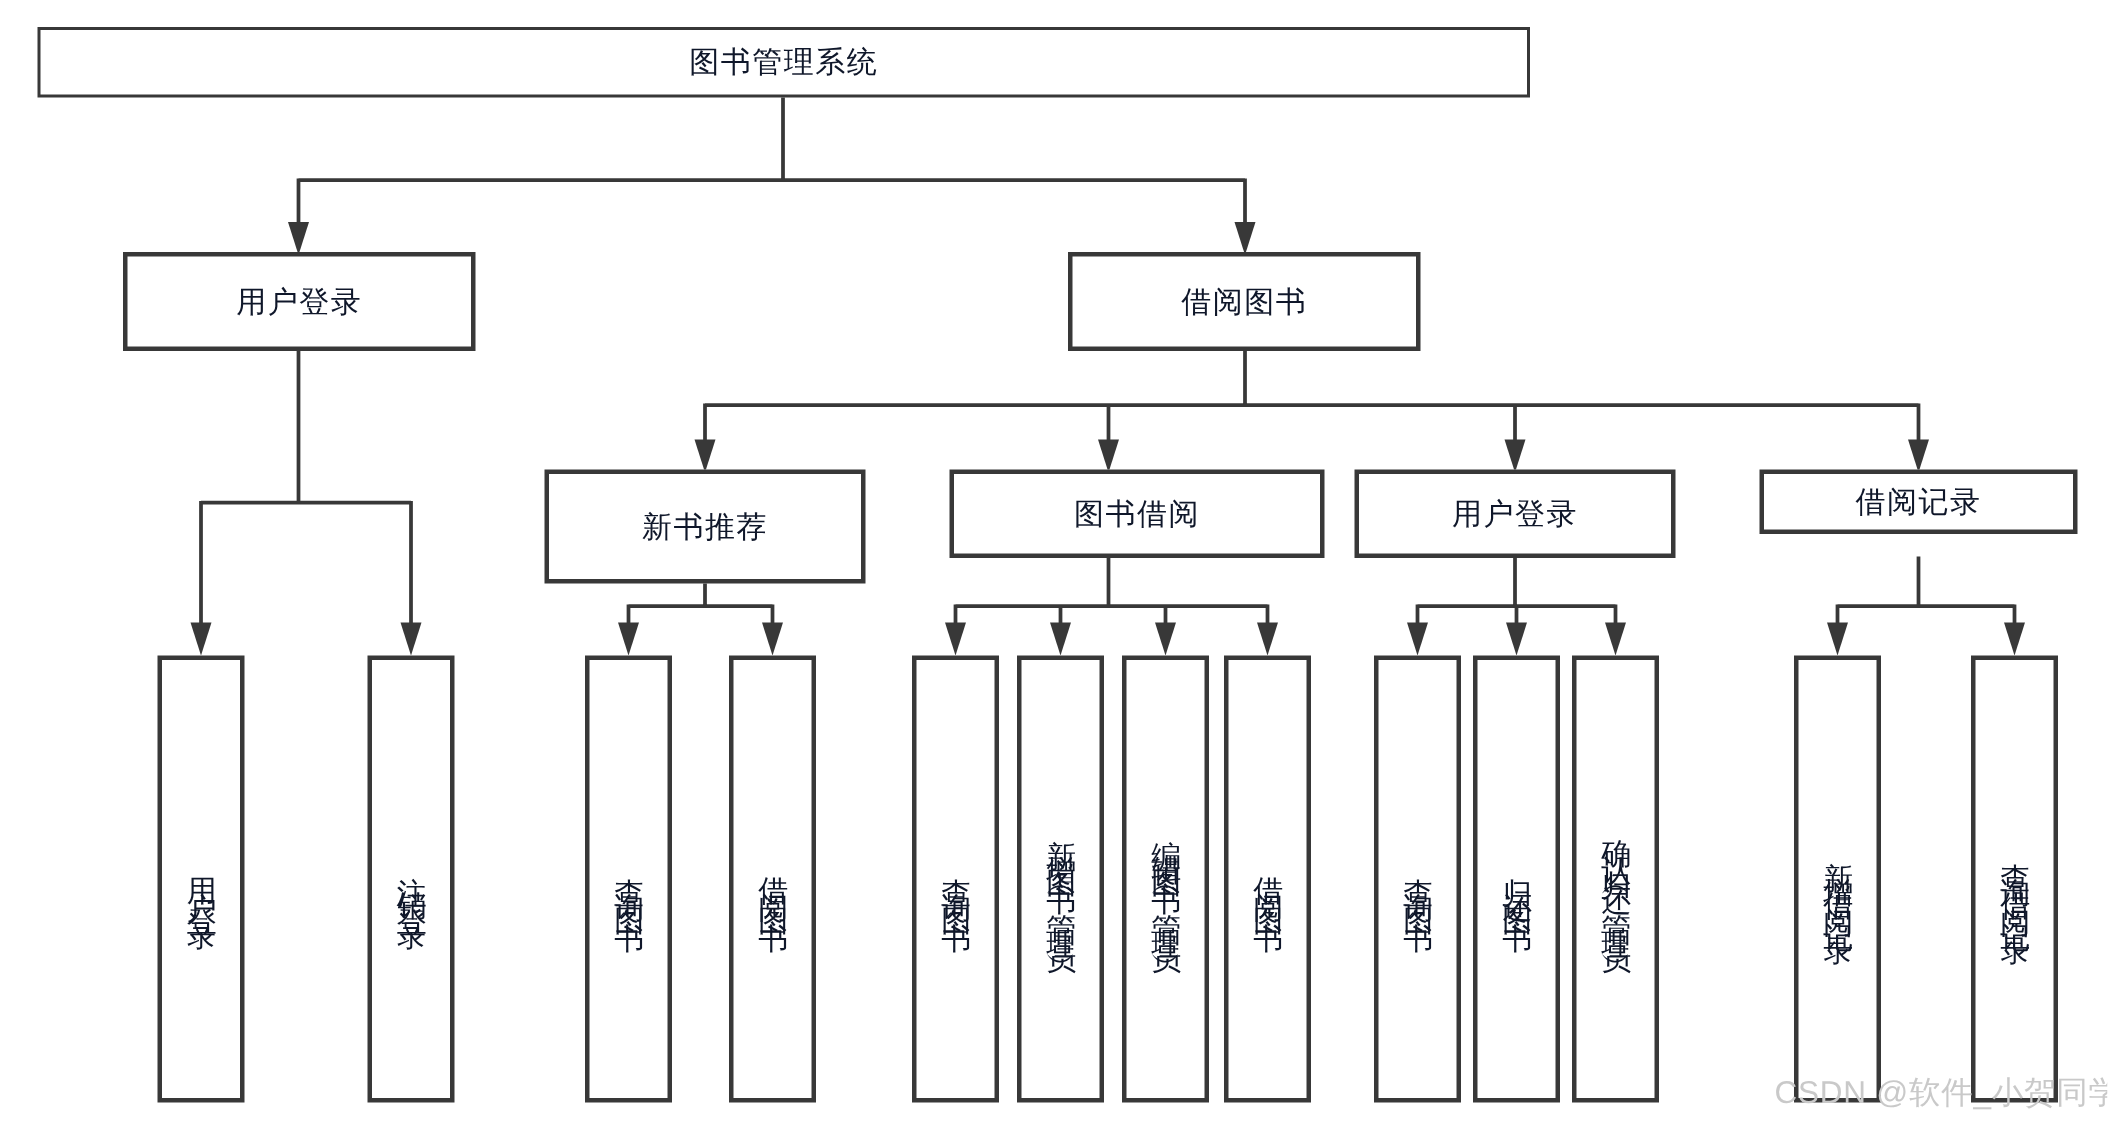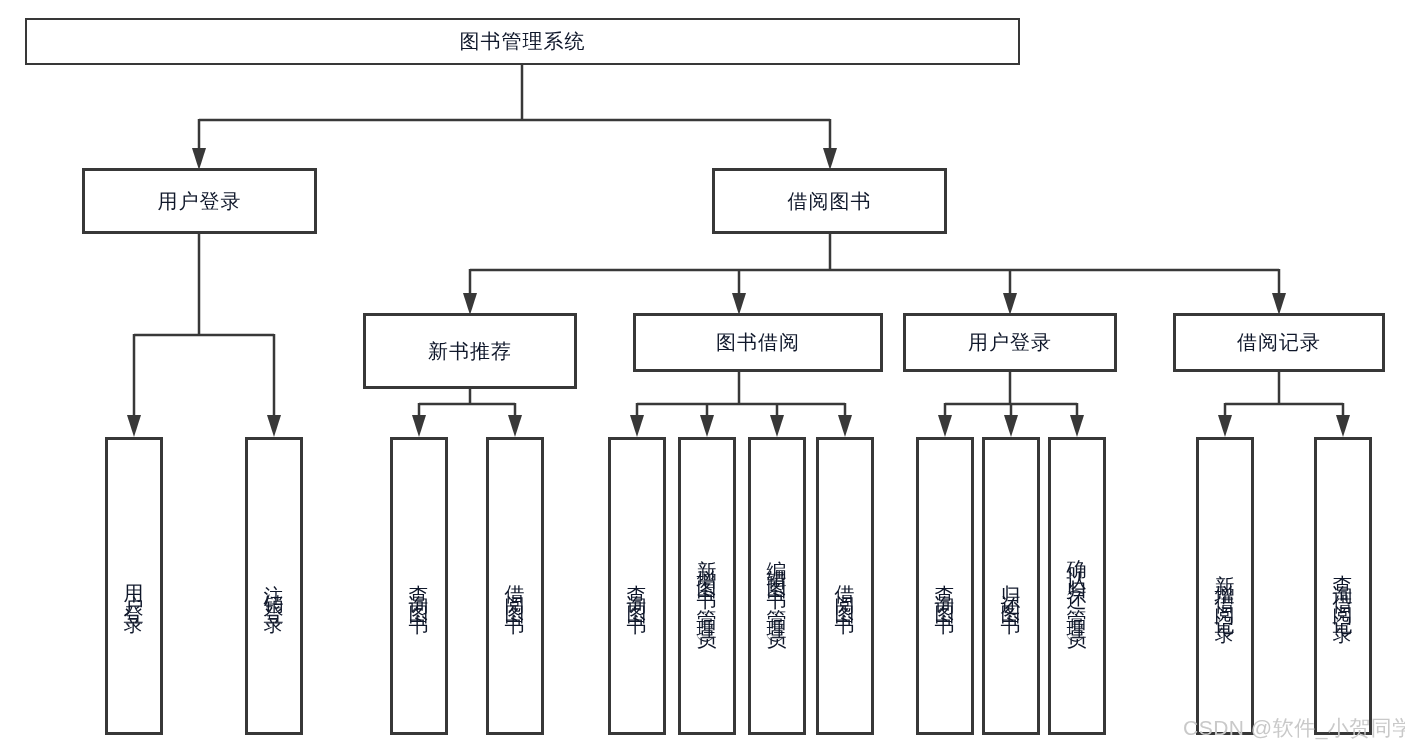--- a/index.html
+++ b/index.html
@@ -98,21 +98,21 @@
   </svg>
 
   <div class="node root" style="left:25px;top:18px;width:995px;height:47px">图书管理系统</div>
 
   <div class="node" style="left:82px;top:168px;width:235px;height:66px">用户登录</div>
   <div class="node" style="left:712px;top:168px;width:235px;height:66px">借阅图书</div>
 
   <div class="node" style="left:363px;top:313px;width:214px;height:76px">新书推荐</div>
   <div class="node" style="left:633px;top:313px;width:250px;height:59px">图书借阅</div>
   <div class="node" style="left:903px;top:313px;width:214px;height:59px">用户登录</div>
-  <div class="node" style="left:1173px;top:313px;width:212px;height:59px">借阅记录</div>
+  <div class="node" style="left:1173px;top:313px;width:212px;height:43px">借阅记录</div>
 
   <div class="node v" style="left:105px;top:437px;width:58px;height:298px">用户登录</div>
   <div class="node v" style="left:245px;top:437px;width:58px;height:298px">注销登录</div>
 
   <div class="node v" style="left:390px;top:437px;width:58px;height:298px">查询图书</div>
   <div class="node v" style="left:486px;top:437px;width:58px;height:298px">借阅图书</div>
 
   <div class="node v" style="left:608px;top:437px;width:58px;height:298px">查询图书</div>
   <div class="node v" style="left:678px;top:437px;width:58px;height:298px">新增图书（管理员）</div>
   <div class="node v" style="left:748px;top:437px;width:58px;height:298px">编辑图书（管理员）</div>

